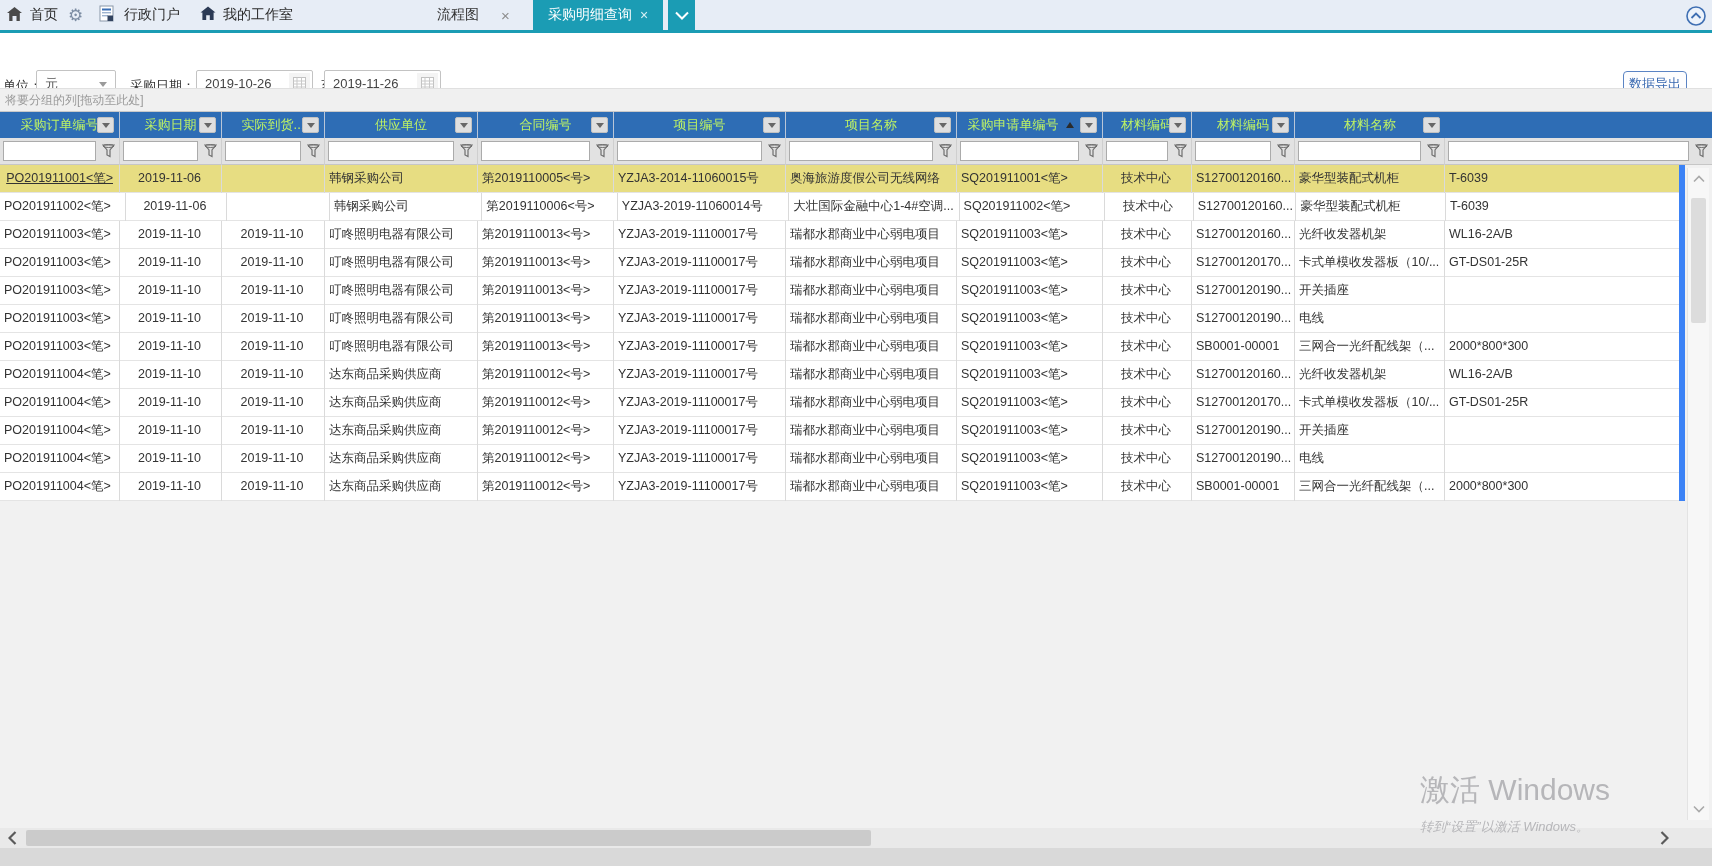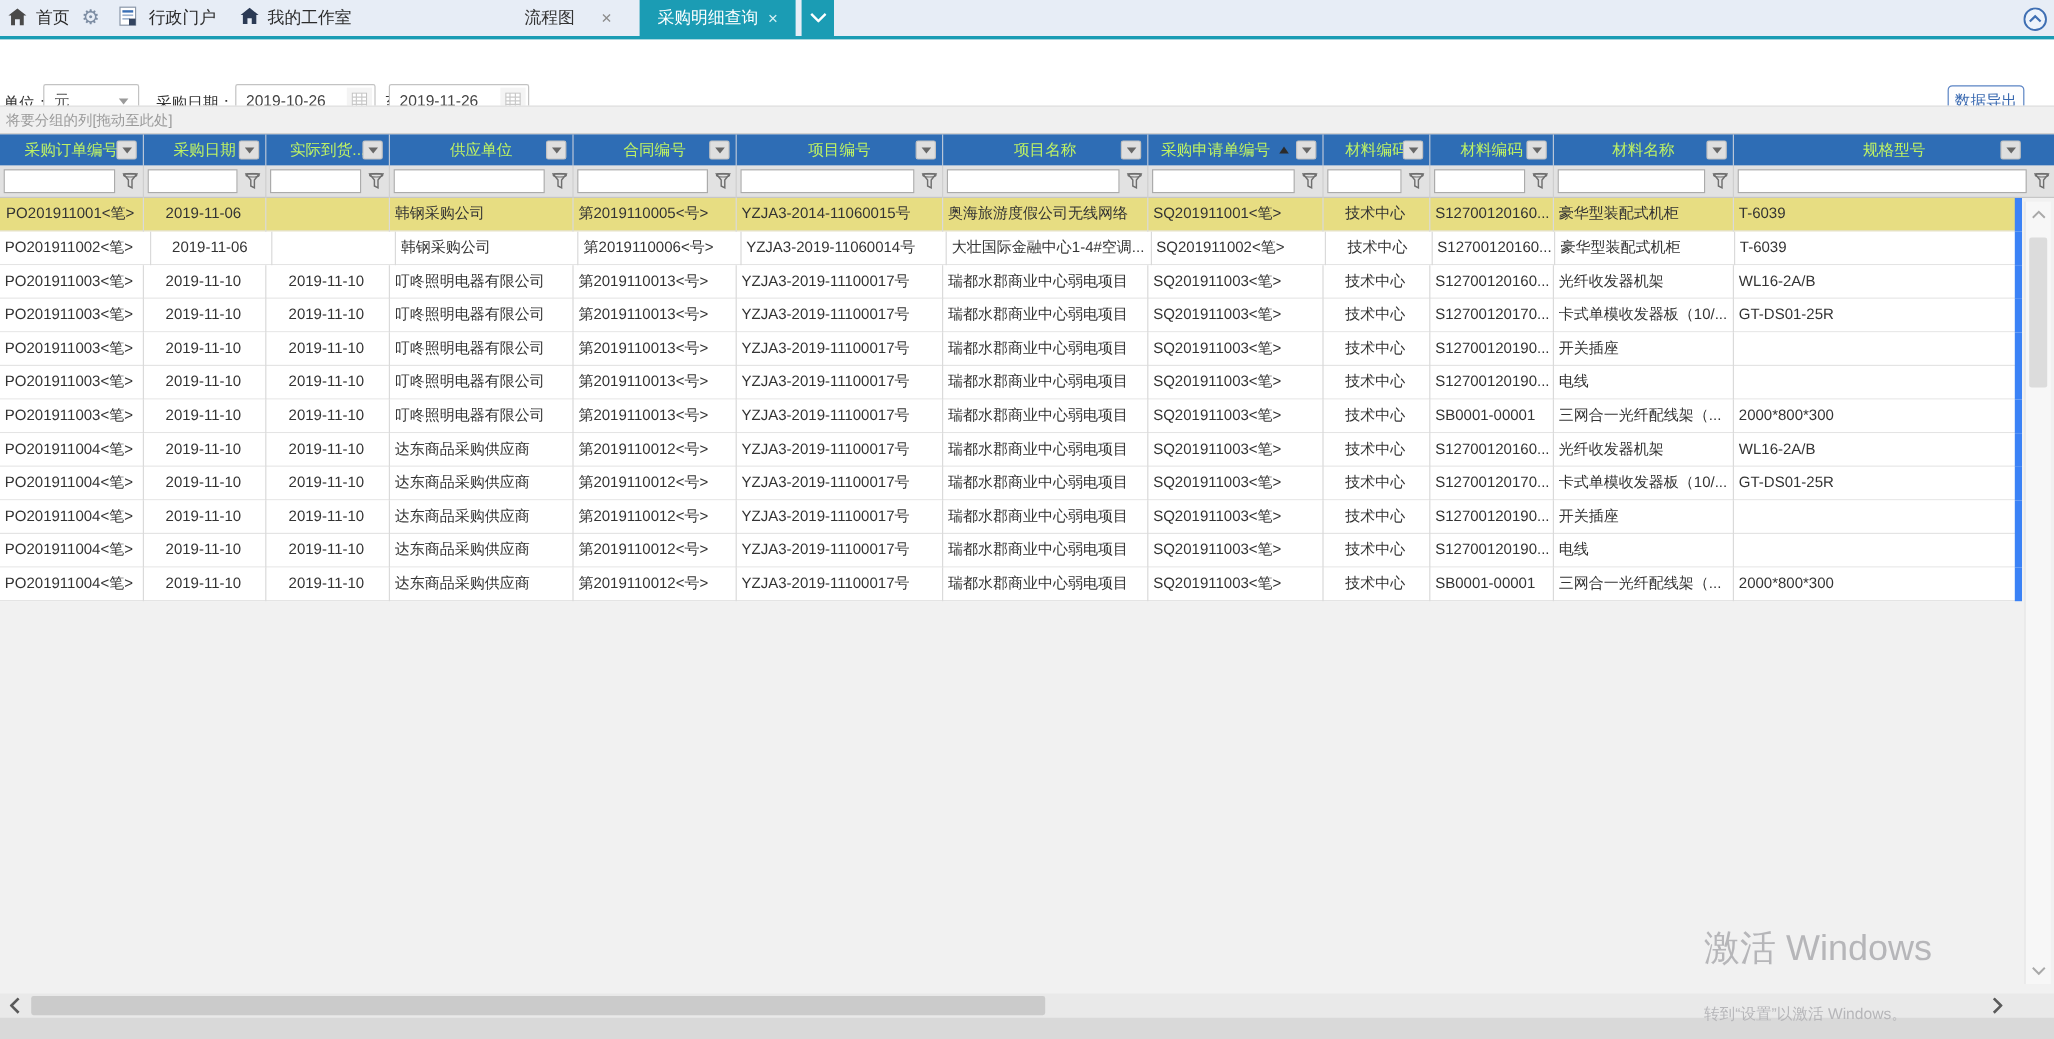--- a/index.html
+++ b/index.html
@@ -63,21 +63,21 @@
   .vs-thumb { position:absolute; left:3px; top:30px; width:15px; height:125px; background:#dcdcdc; border-radius:2px; }
   .hscroll { position:absolute; left:0; top:828px; width:1712px; height:20px; background:#e9e9e9; }
   .hs-btn { position:absolute; top:0; width:24px; height:20px; display:flex; align-items:center; justify-content:center; }
   .hs-left { left:0; } .hs-right { left:1652px; }
   .hs-thumb { position:absolute; left:26px; top:2px; width:845px; height:16px; background:#cbcbcb; border-radius:2px; }
   .bottom-strip { position:absolute; left:0; top:848px; width:1712px; height:18px; background:#d9d9d9; }
 
   
   .watermark { position:absolute; left:1420px; top:770px; color:#b6b6b9; }
   .wm1 { font-size:30px; }
-  .wm2 { font-size:13px; margin-top:25px; }
+  .wm2 { font-size:13px; margin-top:7px;font-style:italic; }
 </style>
 </head>
 <body>
 
 <div class="topbar">
   <div class="navitem nav-home">
     <span>
       <svg width="17" height="16" viewBox="0 0 17 16">
           <path d="M8.5 1 L16 7 L13.8 7 L13.8 15 L10.5 15 L10.5 10 L6.5 10 L6.5 15 L3.2 15 L3.2 7 L1 7 Z" fill="#4a4a4a"></path>
         </svg>
@@ -225,26 +225,20 @@
         <span class="dd-btn">
           <i></i>
         </span>
       </div>
       <div class="hcell" style="width: 150px;">
         <span>材料名称</span>
         <span class="dd-btn">
           <i></i>
         </span>
       </div>
-      <div class="hcell" style="width: 267px;">
-        <span>规格型号</span>
-        <span class="dd-btn" style="right: 28px;">
-          <i></i>
-        </span>
-      </div>
     </div>
   <div class="filter-row">
       <div class="fcell" style="width: 120px;">
         <input type="text" style="">
         <span class="funnel"><svg width="13" height="14" viewBox="0 0 13 14">
             <path d="M1 1 H12 L8 6 V12.5 L5 11 V6 Z" fill="none" stroke="#6f6f6f" stroke-width="1.2"></path>
             <ellipse cx="6.5" cy="2" rx="5.5" ry="1.5" fill="none" stroke="#6f6f6f" stroke-width="1"></ellipse>
           </svg></span>
       </div>
       <div class="fcell" style="width: 102px;">
@@ -320,21 +314,21 @@
       <div class="fcell" style="width: 267px;">
         <input type="text" style="">
         <span class="funnel"><svg width="13" height="14" viewBox="0 0 13 14">
             <path d="M1 1 H12 L8 6 V12.5 L5 11 V6 Z" fill="none" stroke="#6f6f6f" stroke-width="1.2"></path>
             <ellipse cx="6.5" cy="2" rx="5.5" ry="1.5" fill="none" stroke="#6f6f6f" stroke-width="1"></ellipse>
           </svg></span>
       </div>
     </div>
   <div class="gbody">
       <div class="grow selected">
-        <div class="gcell" style="width: 120px; text-align: center;">PO201911001&lt;笔&gt;</div>
+        <div class="gcell" style="width: 120px; text-align: right; text-decoration: underline;">PO201911001&lt;笔&gt;</div>
         <div class="gcell" style="width: 102px; text-align: center;">2019-11-06</div>
         <div class="gcell" style="width: 103px; text-align: center;"></div>
         <div class="gcell" style="width: 153px; text-align: left;">韩钢采购公司</div>
         <div class="gcell" style="width: 136px; text-align: left;">第2019110005&lt;号&gt;</div>
         <div class="gcell" style="width: 172px; text-align: left;">YZJA3-2014-11060015号</div>
         <div class="gcell" style="width: 171px; text-align: left;">奥海旅游度假公司无线网络</div>
         <div class="gcell" style="width: 146px; text-align: left;">SQ201911001&lt;笔&gt;</div>
         <div class="gcell" style="width: 89px; text-align: center;">技术中心</div>
         <div class="gcell" style="width: 103px; text-align: left;">S12700120160...</div>
         <div class="gcell" style="width: 150px; text-align: left;">豪华型装配式机柜</div>

